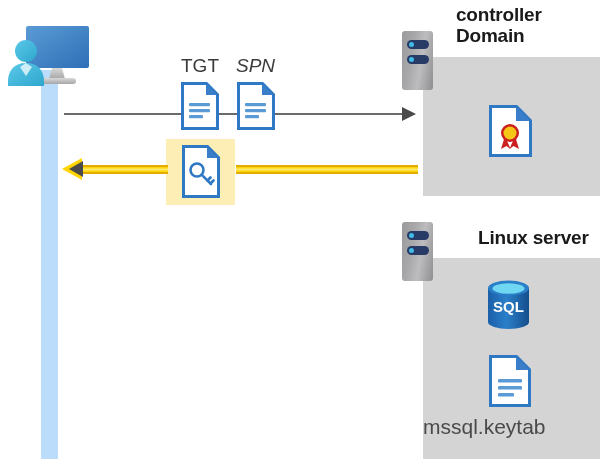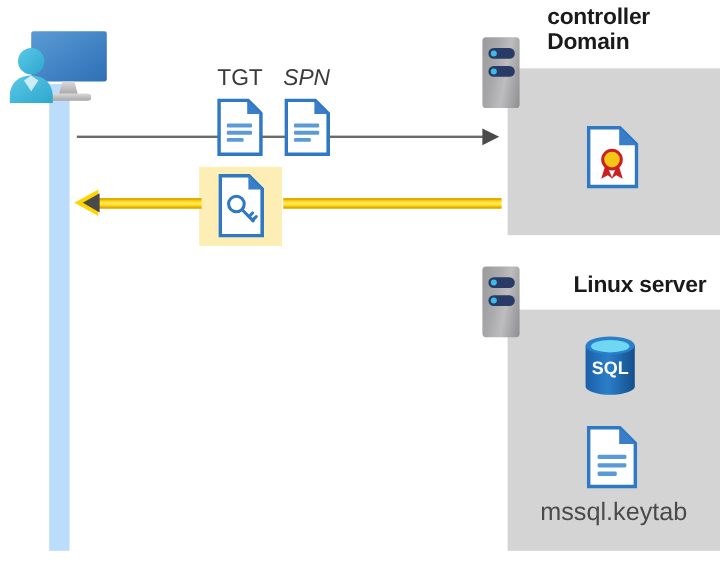--- a/index.html
+++ b/index.html
@@ -89,21 +89,21 @@
   .doc-label{position:absolute;font-size:19px;color:#3b3b3b;}
   #tgt-label{left:181px;top:55px;}
   #spn-label{left:236px;top:55px;font-style:italic;}
 
   
   #sql-icon{left:486px;top:279px;width:45px;height:52px;}
 
   
   #keytab-label{
     position:absolute;left:423px;top:415px;width:177px;
-    text-align:center;font-size:21px;color:#4a4a4a;
+    text-align:left;font-size:21px;color:#4a4a4a;
   }
   .user-figure{position:absolute;}
 </style>
 </head>
 <body>
 
 <div id="stage">
 
   <div class="abs" id="client-lifeline"></div>
 

